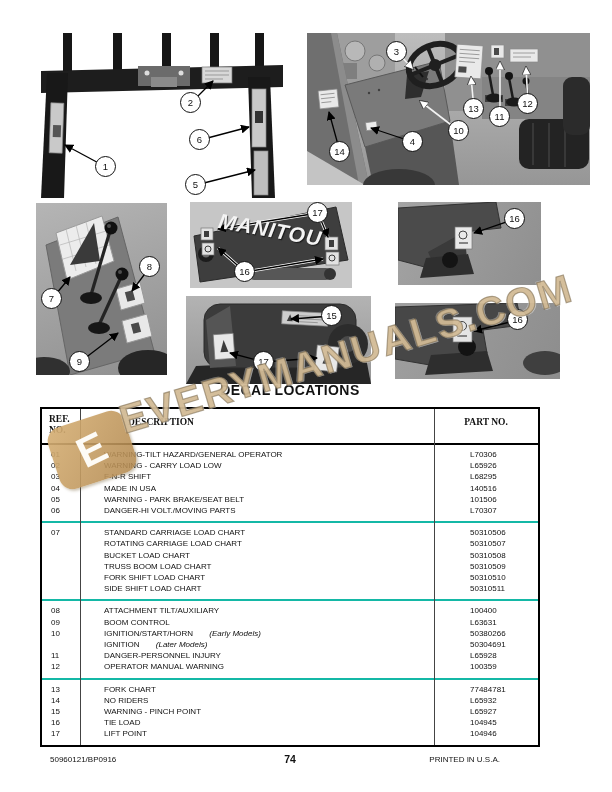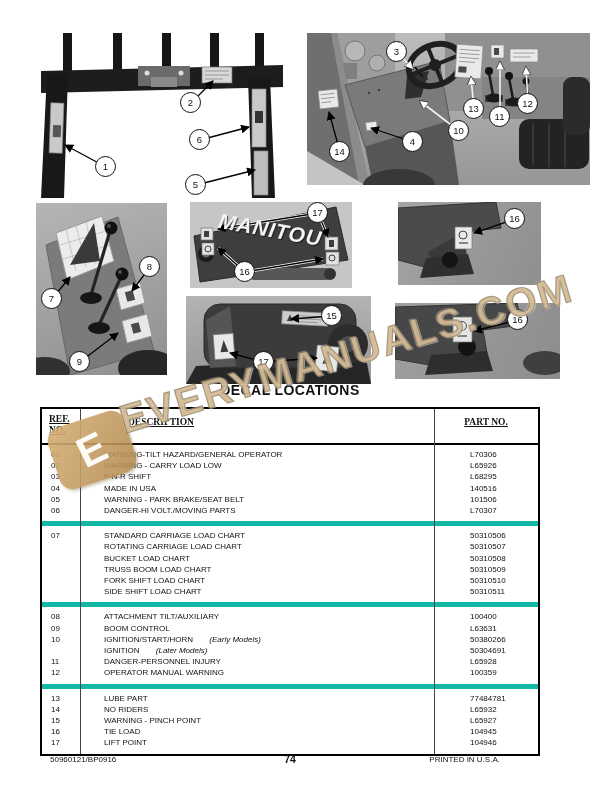--- a/index.html
+++ b/index.html
@@ -36,25 +36,25 @@
   
   .sec-title{position:absolute;left:40px;top:382px;width:500px;text-align:center;
              font-weight:bold;font-size:14px;letter-spacing:.4px;}
   
   .dtable{position:absolute;left:40px;top:407px;width:500px;border:2px solid #000;
           box-sizing:border-box;background:transparent;z-index:2;}
   .vline{position:absolute;top:0;bottom:0;width:1px;background:#444;z-index:1;}
   .vline.v1{left:38px;} .vline.v2{left:392px;}
   .thead{display:grid;grid-template-columns:38px 354px 104px;height:36px;
          border-bottom:2px solid #000;box-sizing:border-box;
-         font-family:"Liberation Serif","DejaVu Serif",serif;font-weight:bold;font-size:9.5px;text-decoration:underline;}
+         font-family:"Liberation Serif","DejaVu Serif",serif;font-weight:bold;font-size:9.5px;}
   .th-ref{padding:5px 0 0 7px;line-height:11px;}
   .th-desc{padding:8px 0 0 48px;}
   .th-part{padding:8px 0 0 0;text-align:center;}
-  .tgroup{padding:4px 0 5px 0;border-top:5px solid #14b8a6;}
+  .tgroup{padding:4px 0 5px 0;border-top:2px solid #14b8a6;}
   .tgroup:first-of-type{border-top:none;}
   .trow{display:grid;grid-template-columns:38px 354px 104px;font-size:8px;line-height:11.2px;}
   .c-ref{padding-left:9px;}
   .c-desc{padding-left:24px;white-space:nowrap;}
   .c-desc em{font-style:italic;padding-left:14px;}
   .c-part{padding-left:36px;}
   
   .footer{position:absolute;left:0;top:750px;width:572px;height:20px;font-size:8px;z-index:2;}
   .f-left{position:absolute;left:50px;top:5px;}
   .f-center{position:absolute;left:240px;top:3px;width:100px;text-align:center;
@@ -449,21 +449,21 @@
           </div>
           <div class="trow">
             <span class="c-ref">12</span>
             <span class="c-desc">OPERATOR MANUAL WARNING</span>
             <span class="c-part">100359</span>
           </div>
         </div>
         <div class="tgroup">
           <div class="trow">
             <span class="c-ref">13</span>
-            <span class="c-desc">LUBE PART</span>
+            <span class="c-desc">FORK CHART</span>
             <span class="c-part">77484781</span>
           </div>
           <div class="trow">
             <span class="c-ref">14</span>
             <span class="c-desc">NO RIDERS</span>
             <span class="c-part">L65932</span>
           </div>
           <div class="trow">
             <span class="c-ref">15</span>
             <span class="c-desc">WARNING - PINCH POINT</span>

